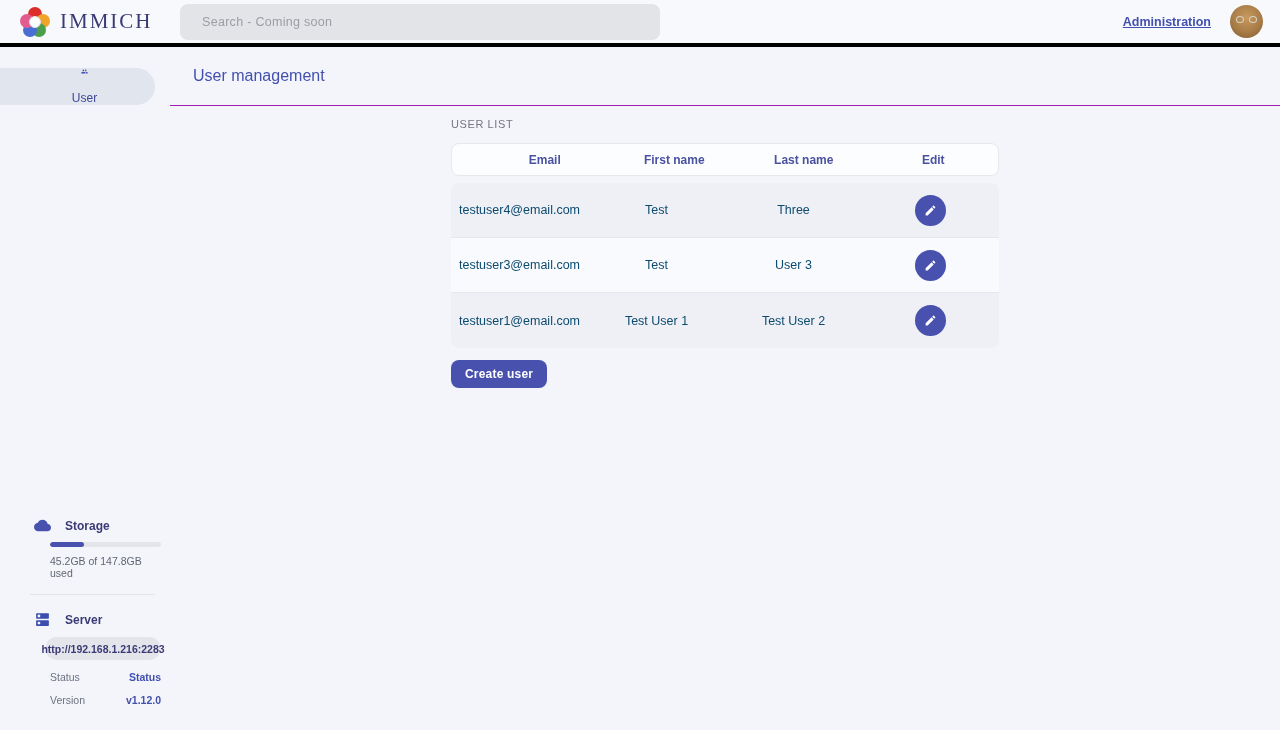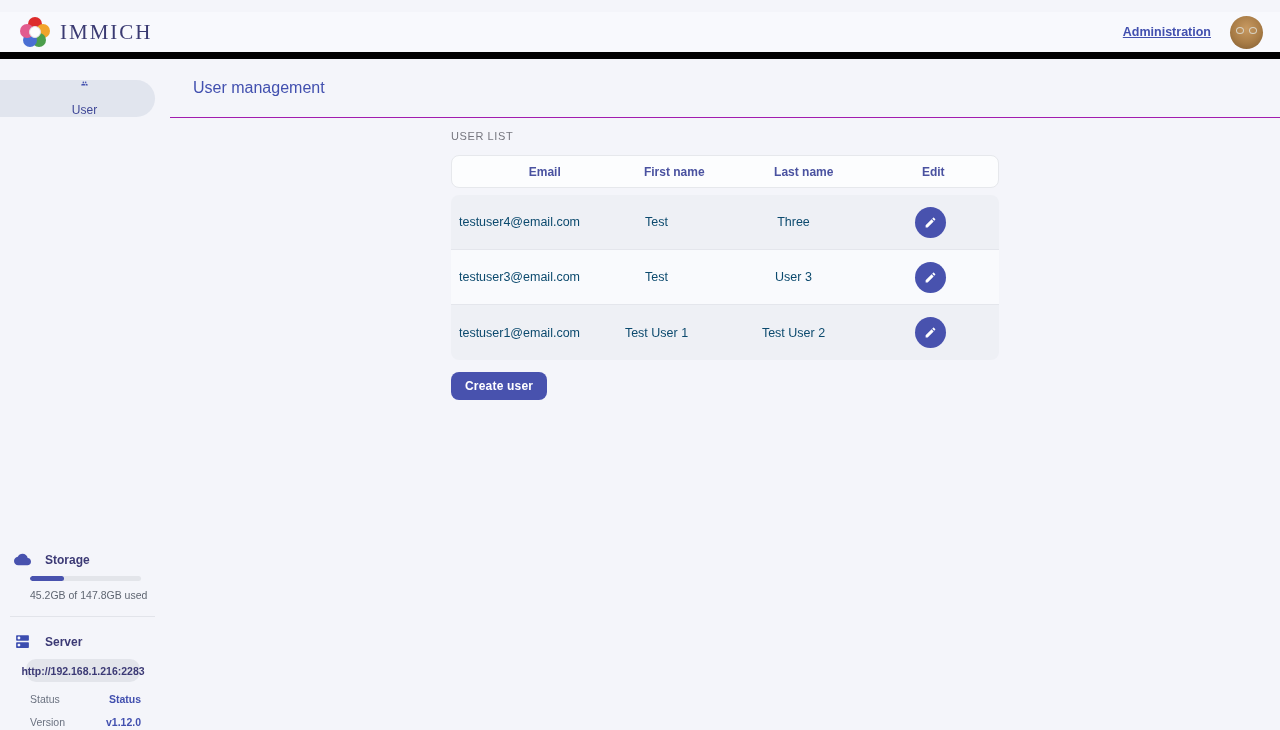--- a/index.html
+++ b/index.html
@@ -6,25 +6,24 @@
   html,body { width:1280px; height:730px; overflow:hidden; }
   body {
     font-family:"Liberation Sans", sans-serif;
     background:#f4f5fa;
     color:#4c5058;
   }
   
   .navbar {
     height:47px;
     background:#f8f9fd;
-    border-bottom:7px solid #000000;
+    border-bottom:4px solid #000000;
     display:flex;
     align-items:center;
     padding:0 17px 0 20px;
-    margin-top:12px;
   }
   .brand { display:flex; align-items:center; gap:10px; width:160px; flex:none; }
   .logo { position:relative; width:30px; height:30px; flex:none; }
   .logo .petal { position:absolute; width:14px; height:14px; border-radius:50%; }
   .logo .p-red    { left:8px;  top:0px;    background:#dd2c2c; }
   .logo .p-orange { left:16px; top:7px;    background:#f1a42b; }
   .logo .p-green  { left:12px; top:16px;   background:#4c9e4c; }
   .logo .p-blue   { left:3px;  top:16px;   background:#4a6fd3; }
   .logo .p-pink   { left:0px;  top:7px;    background:#e25c8e; }
   .logo .center   { position:absolute; left:9px; top:9px; width:12px; height:12px;
@@ -65,21 +64,21 @@
   .side-item {
     margin-top:21px; width:155px; height:37px;
     background:#e1e5ee;
     border-radius:0 20px 20px 0;
     display:flex; align-items:center; gap:16px;
     padding-left:14px; cursor:pointer;flex-direction:column;
   }
   .side-item .label { font-size:12px; font-weight:500; color:#3f4797; }
   .icon-svg { display:block; }
 
-  .side-bottom { position:absolute; left:0; right:15px; bottom:14px; }
+  .side-bottom { position:absolute; left:0; right:15px; bottom:24px;padding-left:20px; }
   .side-head { display:flex; align-items:center; gap:14px; padding-left:14px; }
   .side-head .title { font-size:12px; font-weight:700; color:#3c3a75; }
   .progress {
     margin:8px 0 0 30px; width:111px; height:5px;
     background:#e3e5ea; border-radius:3px; overflow:hidden;
   }
   .progress-fill { height:100%; background:#4852ae; border-radius:3px; }
   .usage { margin:8px 0 0 30px; font-size:10.5px; color:#5f6672; }
   .side-divider { border:none; border-top:1px solid #e2e4ea; margin:15px 0 16px 10px; }
   .url-chip {
@@ -145,20 +144,21 @@
     <span class="logo">
       <span class="petal p-red"></span>
       <span class="petal p-orange"></span>
       <span class="petal p-green"></span>
       <span class="petal p-blue"></span>
       <span class="petal p-pink"></span>
       <span class="center"></span>
     </span>
     <span class="brand-text">IMMICH</span>
   </div>
+  <input class="search" type="text" placeholder="Search - Coming soon" style="">
   <div class="nav-right">
     <a class="admin-link">Administration</a>
     <div class="avatar">
       <span class="glasses">
           <span></span>
           <span></span>
         </span>
     </div>
   </div>
 </header>

